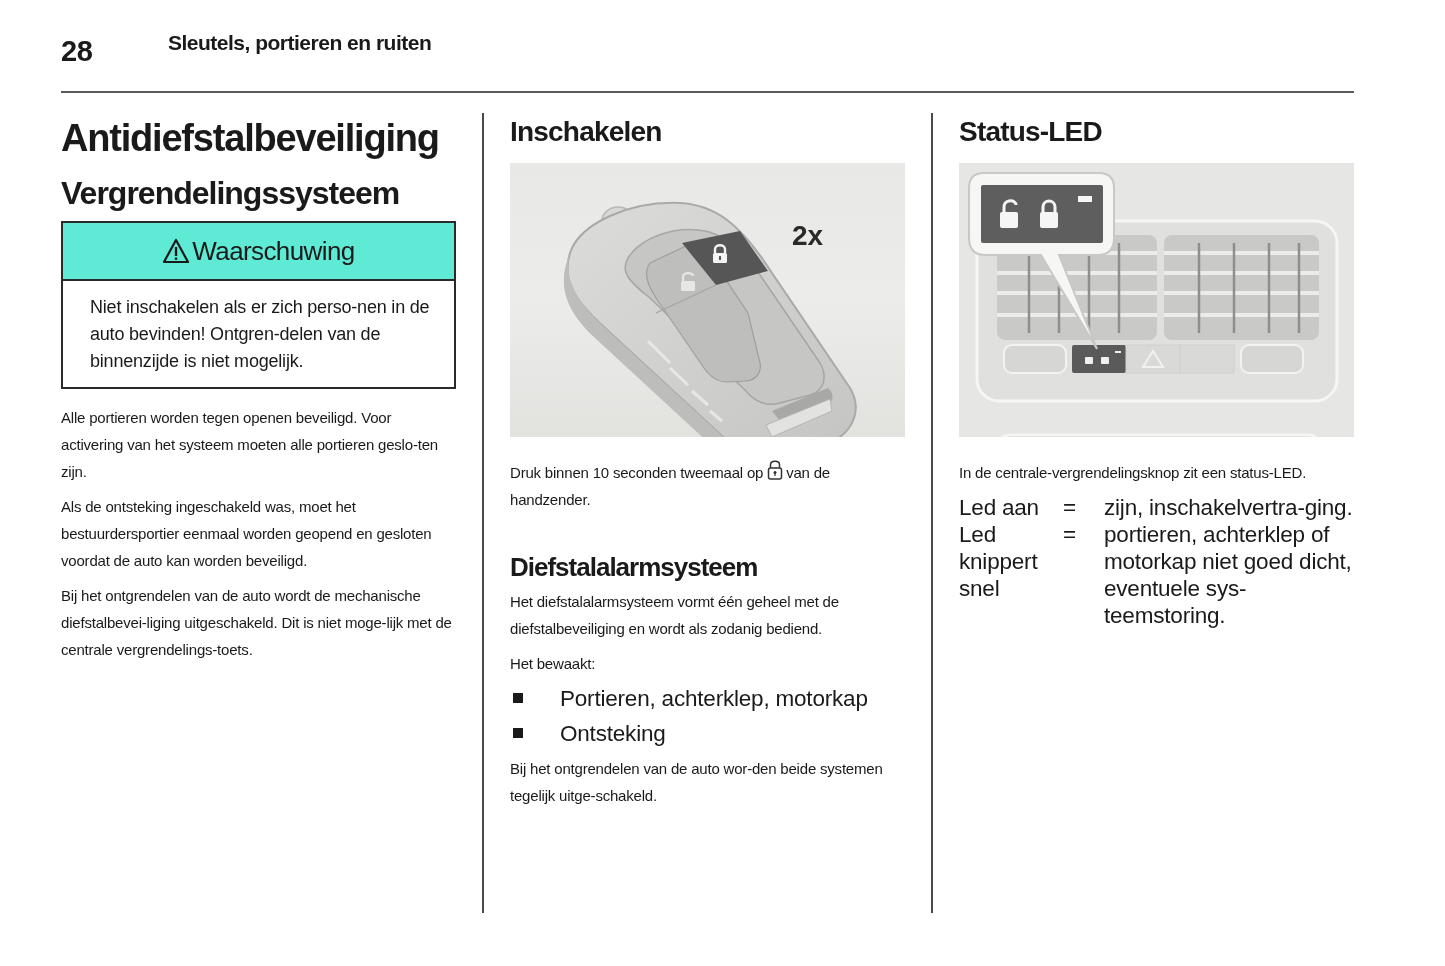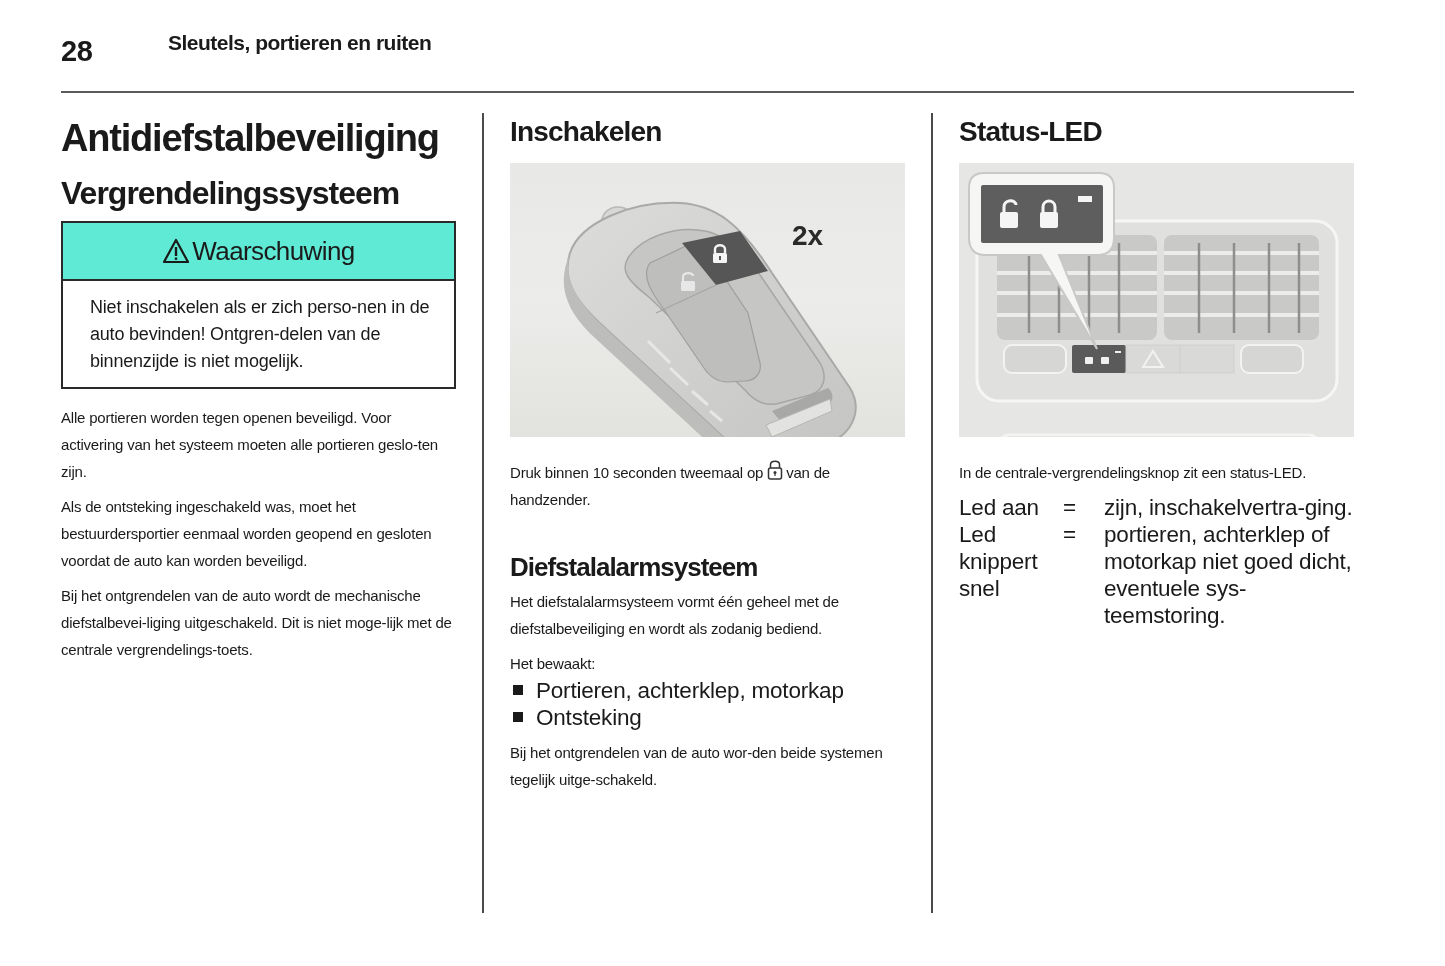--- a/index.html
+++ b/index.html
@@ -27,21 +27,21 @@
     p.body { font-size: 15px; line-height: 27px; letter-spacing: -0.2px; }
     p.body + p.body { margin-top: 8px; }
 
     .warning-box { border: 2px solid #2a2a2a; width: 395px; }
     .warning-head { background: #5eead4; border-bottom: 2px solid #2a2a2a; height: 58px; display: flex; align-items: center; justify-content: center; font-size: 26px; font-weight: normal; letter-spacing: -0.6px; }
     .warning-head svg { width: 28px; height: 26px; margin-right: 2px; }
     .warning-body { padding: 13px 12px 12px 27px; font-size: 18px; line-height: 27px; letter-spacing: -0.2px; }
 
     .figure { width: 395px; height: 274px; position: relative; overflow: hidden; background: linear-gradient(180deg, #e8e8e6 0%, #ececea 50%, #e2e2df 100%); }
 
-    .bullet-item { display: flex; align-items: baseline; font-size: 22.5px; line-height: 27px; letter-spacing: -0.2px; }
+    .bullet-item { display: flex; align-items: baseline; font-size: 22.5px; line-height: 27px; margin-top: 8px; letter-spacing: -0.2px; gap: 24px; }
     .bullet-mark { width: 10px; height: 10px; background: #1a1a1a; display: inline-block; margin-right: 13px; margin-left: 3px; transform: translateY(-3px); flex-shrink: 0; }
 
     .led-table { margin-top: 8px; font-size: 22.5px; line-height: 27px; letter-spacing: -0.2px; }
     .led-row { display: flex; }
     .led-key { width: 104px; flex-shrink: 0; }
     .led-eq { width: 41px; flex-shrink: 0; }
     .led-val { flex: 1; }
 
     .inline-lock { display: inline-block; width: 16px; height: 21px; vertical-align: -2px; margin: 0 3px 0 4px; }
   </style>

